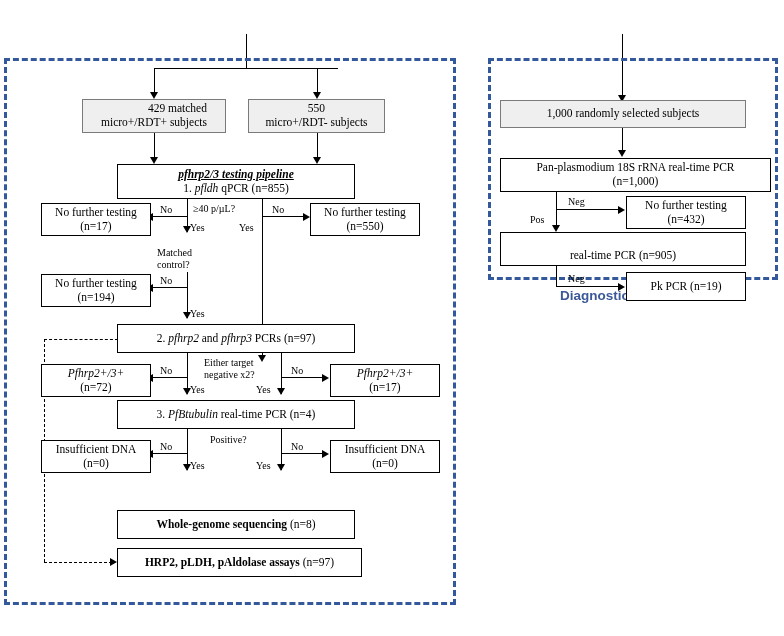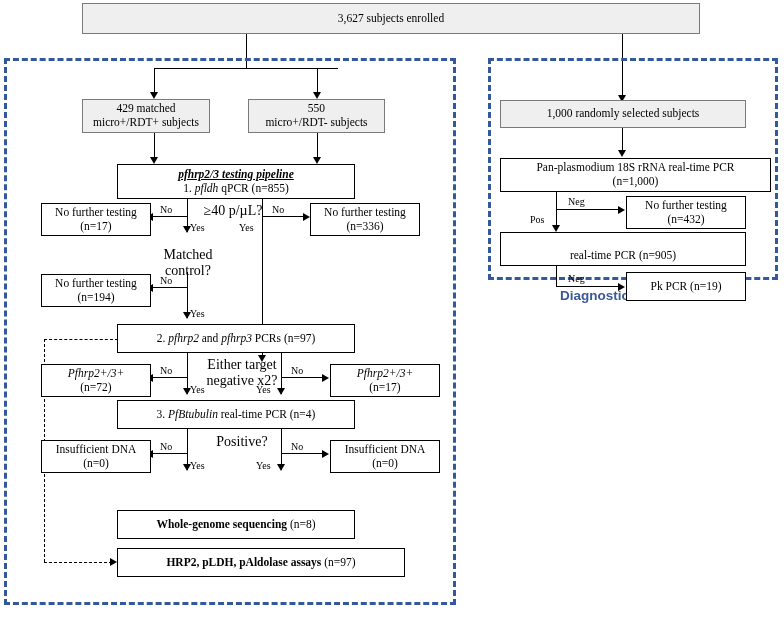--- a/index.html
+++ b/index.html
@@ -38,46 +38,43 @@
   .arr-d{border-left:4px solid transparent;border-right:4px solid transparent;
          border-top:7px solid #000;}
   .arr-l{border-top:4px solid transparent;border-bottom:4px solid transparent;
          border-right:7px solid #000;}
   .arr-r{border-top:4px solid transparent;border-bottom:4px solid transparent;
          border-left:7px solid #000;}
 
   
   .elabel{position:absolute;font-size:10px;font-family:"Liberation Serif","DejaVu Serif",serif;
           white-space:nowrap;color:#000;}
-  .qlabel{position:absolute;font-size:14px;text-align:center;line-height:1.15;
+  .qlabel{position:absolute;font-size:10px;line-height:1.15;
           white-space:nowrap;color:#000;}
 </style>
 </head>
 <body>
 
 <div id="stage">
 
-  <div class="box shaded" style="left:82px;top:3px;width:618px;height:31px;">
-    <span class="inner">3,627 subjects enrolled</span>
-  </div>
 
   <div class="ln vl" style="left:246px;top:34px;height:34px;"></div>
   <div class="ln hl" style="left:154px;top:68px;width:184px;"></div>
   <div class="ln vl" style="left:154px;top:68px;height:25px;"></div>
   <div class="arrow arr-d" style="left:150px;top:92px;"></div>
   <div class="ln vl" style="left:317px;top:68px;height:25px;"></div>
   <div class="arrow arr-d" style="left:313px;top:92px;"></div>
 
   <div class="ln vl" style="left:622px;top:34px;height:62px;"></div>
   <div class="arrow arr-d" style="left:618px;top:95px;"></div>
 
   <div class="dashgroup" style="left:4px;top:58px;width:452px;height:547px;"></div>
 
 
-  <div class="box gborder shaded" style="left:82px;top:99px;width:128px;height:34px;">
+  <div class="box gborder shaded" style="left:82px;top:99px;width:144px;height:34px;text-align:right;">
     <span class="inner">
       <span>429 matched</span><br>
       <span>micro+/RDT+ subjects</span>
     </span>
   </div>
 
   <div class="box gborder shaded" style="left:248px;top:99px;width:137px;height:34px;">
     <span class="inner">
       <span>550</span><br>
       <span>micro+/RDT- subjects</span>
@@ -117,21 +114,21 @@
   <div class="box" style="left:41px;top:203px;width:110px;height:33px;">
     <span class="inner">
       <span>No further testing</span><br>
       <span>(n=17)</span>
     </span>
   </div>
 
   <div class="box" style="left:310px;top:203px;width:110px;height:33px;">
     <span class="inner">
       <span>No further testing</span><br>
-      <span>(n=336)</span>
+      <span>(n=550)</span>
     </span>
   </div>
 
   <div class="qlabel" style="left:157px;top:247px;width:62px;">
     <span>Matched</span><br>
     <span>control?</span>
   </div>
   <div class="ln vl" style="left:187px;top:272px;height:46px;"></div>
   <div class="arrow arr-d" style="left:183px;top:312px;"></div>
   <div class="ln hl" style="left:151px;top:287px;width:37px;"></div>
@@ -225,21 +222,21 @@
       <span>(n=0)</span>
     </span>
   </div>
 
   <div class="box" style="left:117px;top:510px;width:238px;height:29px;">
     <span class="inner">
       <span class="bold">Whole-genome sequencing</span><span> (n=8)</span>
     </span>
   </div>
 
-  <div class="box" style="left:117px;top:548px;width:288px;height:29px;">
+  <div class="box" style="left:117px;top:548px;width:245px;height:29px;">
     <span class="inner">
       <span class="bold">HRP2, pLDH, pAldolase assays</span><span> (n=97)</span>
     </span>
   </div>
 
   <div class="dashgroup" style="left:488px;top:58px;width:290px;height:222px;"></div>
 
   <div class="caption" style="left:560px;top:288px;">Diagnostic assessment</div>
 
   <div class="box gborder shaded" style="left:500px;top:100px;width:246px;height:28px;">

